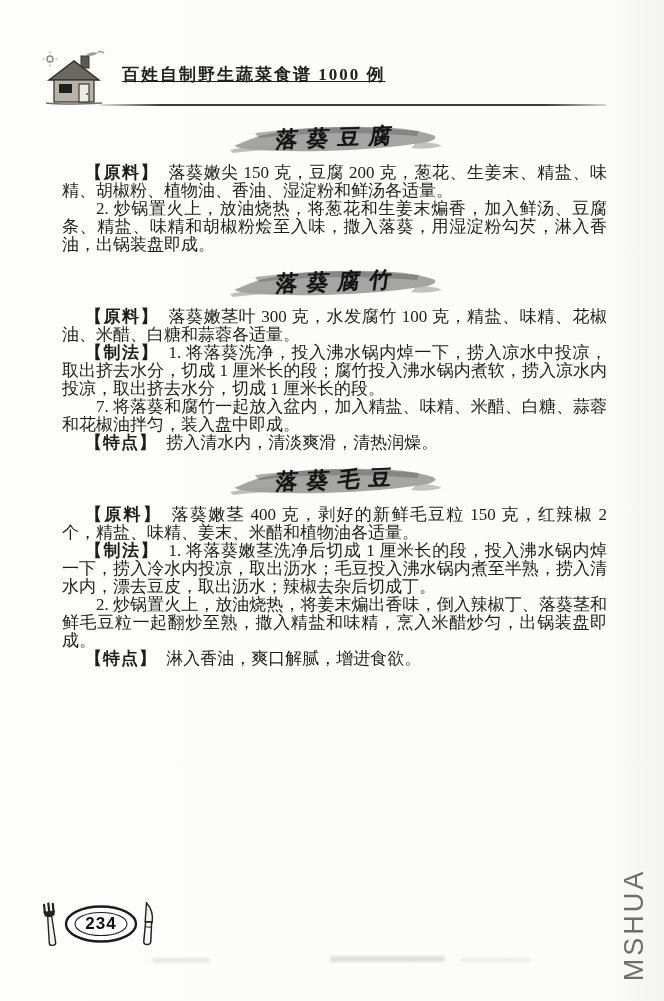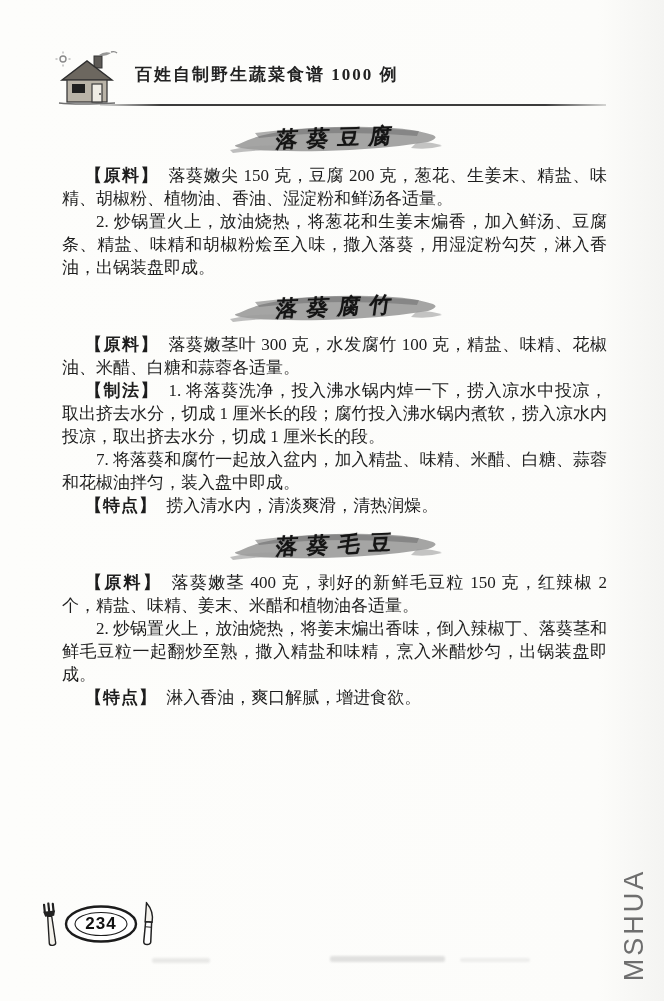--- a/index.html
+++ b/index.html
@@ -2,39 +2,39 @@
 <html><head>
 <meta charset="utf-8">
 <style>
   html,body{margin:0;padding:0;background:#e9e9e7;}
   .page{
     position:relative;width:664px;height:1001px;margin:0 auto;overflow:hidden;
     background:linear-gradient(90deg,#fdfdfb 0%,#fcfcfa 90%,#f4f4f2 100%);
     font-family:"Liberation Serif","DejaVu Serif",serif;color:#1d1d1d;
   }
   
-  .header{position:absolute;left:55px;top:50px;display:flex;align-items:center;}
+  .header{position:absolute;left:42px;top:50px;display:flex;align-items:center;text-decoration:underline;}
   .house{width:64px;height:58px;}
   .book-title{
     margin-left:16px;font-size:17px;font-weight:700;letter-spacing:2px;
     color:#222;padding-bottom:10px;
   }
   .header-rule{position:absolute;left:100px;top:104px;width:506px;height:2px;
     background:linear-gradient(90deg,rgba(60,60,60,.15),#3c3c3c 12%,#3c3c3c 88%,rgba(60,60,60,.2));}
   
   .content{position:absolute;left:62px;top:114px;width:545px;}
   .brush-title{position:relative;width:220px;height:38px;margin:5px auto 7px;}
   .brush-bg{position:absolute;inset:0;width:100%;height:100%;}
   .brush-text{
     position:absolute;inset:0;display:flex;align-items:center;justify-content:center;
     font-size:22px;font-weight:700;letter-spacing:9px;color:#141414;
     transform:skewX(-10deg) rotate(-2deg);padding-left:6px;
     text-shadow:0 0 1px rgba(0,0,0,.4);
   }
-  .para{margin:0;font-size:17px;line-height:23px;text-align:justify;text-indent:1.35em;}
+  .para{margin:0;font-size:17px;line-height:18px;text-align:justify;text-indent:1.35em;}
   .para.step2{text-indent:2em;}
   .label{font-family:"Liberation Sans","DejaVu Sans",sans-serif;font-weight:700;margin-right:.55em;letter-spacing:1px;}
   .recipe{margin-bottom:9px;}
   
   .footer{position:absolute;left:42px;top:902px;display:flex;align-items:center;}
   .fork{width:20px;height:44px;transform:rotate(-6deg);}
   .knife{width:16px;height:44px;transform:rotate(4deg);margin-left:1px;}
   .plate{position:relative;width:76px;height:42px;margin:0 1px;}
   .plate svg{position:absolute;inset:0;}
   .page-num{
@@ -126,20 +126,21 @@
       <div class="brush-title">
         <svg class="brush-bg" viewBox="0 0 220 38" preserveAspectRatio="none">
           <path d="M14 25 Q42 10 110 8 Q180 6 208 16 Q215 19 203 23 Q152 31 98 32 Q40 33 16 29 Q5 27 14 25 Z" fill="#8f8f8f" opacity=".8"></path>
           <path d="M30 14 Q102 4 194 12 L192 17 Q112 10 34 19 Z" fill="#6e6e6e" opacity=".55"></path>
           <path d="M5 31 Q30 25 62 27 L60 31 Q28 31 8 34 Z" fill="#9c9c9c" opacity=".65"></path>
           <path d="M192 23 Q210 23 217 27 Q203 31 186 29 Z" fill="#9c9c9c" opacity=".6"></path>
         </svg>
         <span class="brush-text">落葵毛豆</span>
       </div>
       <p class="para"><b class="label">【原料】</b><span>落葵嫩茎 400 克，剥好的新鲜毛豆粒 150 克，红辣椒 2 个，精盐、味精、姜末、米醋和植物油各适量。</span></p>
+      <p class="para"><b class="label">【制法】</b><span>1. 将落葵嫩茎洗净后切成 1 厘米长的段，投入沸水锅内焯一下，捞入冷水内投凉，取出沥水；毛豆投入沸水锅内煮至半熟，捞入清水内，漂去豆皮，取出沥水；辣椒去杂后切成丁。</span></p>
       <p class="para step2"><span>2. 炒锅置火上，放油烧热，将姜末煸出香味，倒入辣椒丁、落葵茎和鲜毛豆粒一起翻炒至熟，撒入精盐和味精，烹入米醋炒匀，出锅装盘即成。</span></p>
       <p class="para"><b class="label">【特点】</b><span>淋入香油，爽口解腻，增进食欲。</span></p>
     </section>
 
   </div>
 
   <div class="footer">
     <svg class="fork" viewBox="0 0 20 44">
       <g fill="#222">
         <rect x="3" y="1" width="2.2" height="9" rx="1"></rect>

